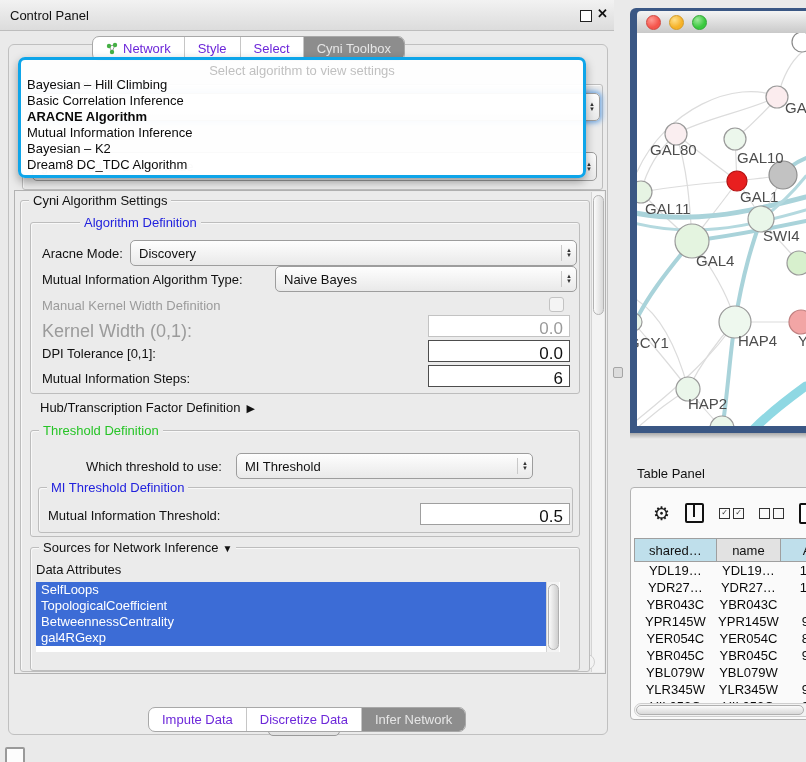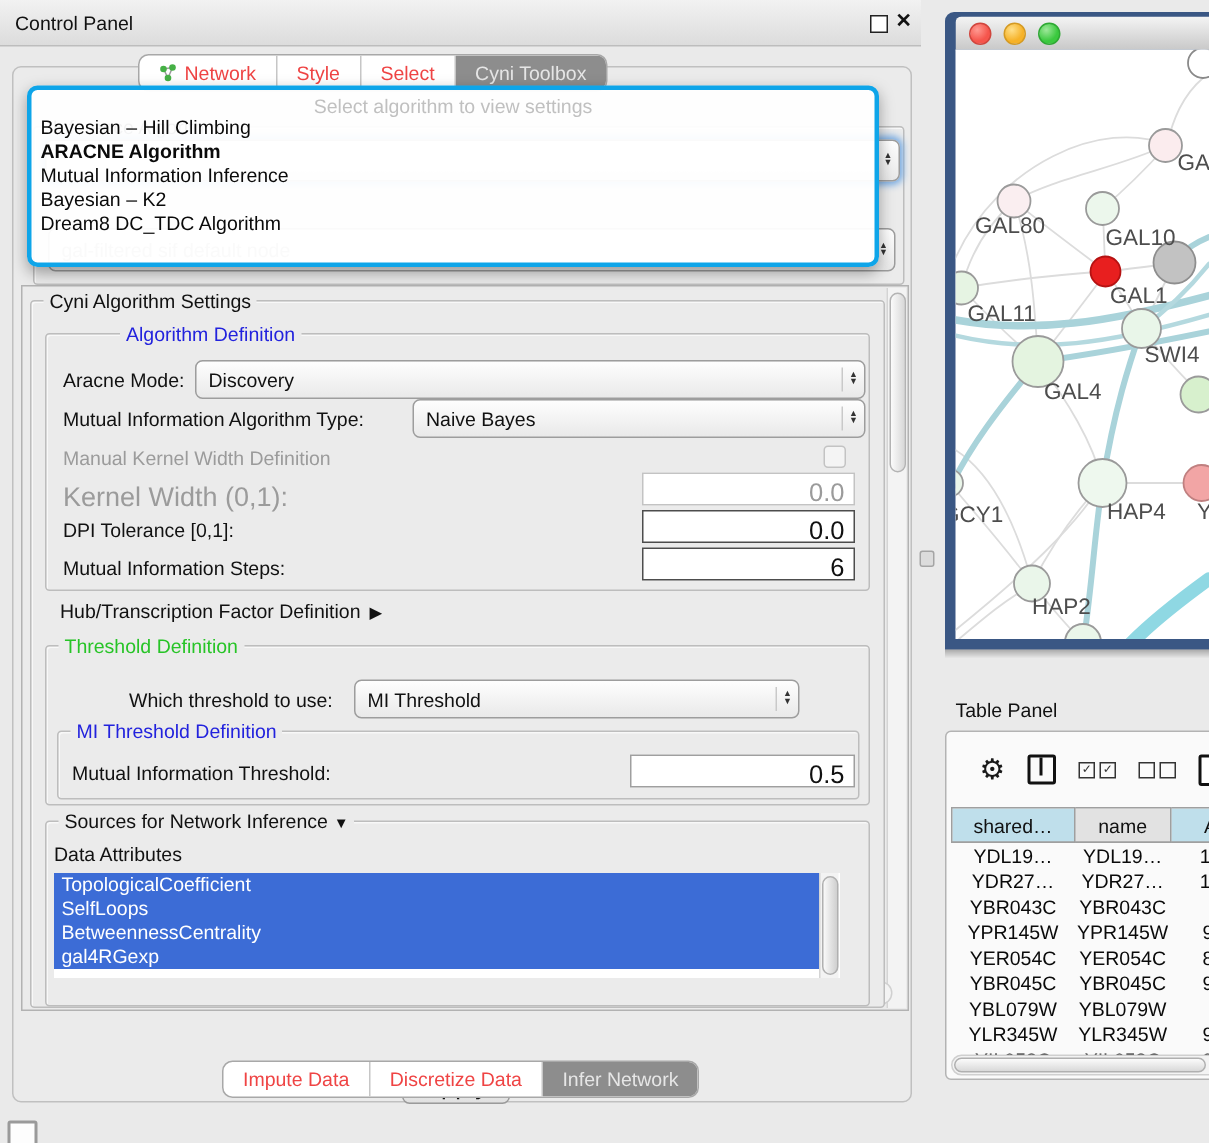--- a/index.html
+++ b/index.html
@@ -9,21 +9,21 @@
   
   .cp-header{left:0;top:0;width:614px;height:30px;background:linear-gradient(#f2f2f2,#dcdcdc);
              border-bottom:1px solid #bdbdbd;}
   .cp-title{left:10px;top:8px;font-size:13px;color:#111;}
   .win-float{left:580px;top:10px;width:10px;height:10px;border:1.5px solid #222;background:#fff;}
   .win-close{left:597px;top:6px;font-size:13px;font-weight:bold;color:#111;}
   .cp-body{left:8px;top:44px;width:598px;height:689px;background:#ebebeb;border:1px solid #c0c0c0;border-radius:6px;}
   
   .seg{display:flex;background:#fff;border:1px solid #a8a8a8;border-radius:7px;overflow:hidden;height:23px;align-items:stretch;}
   .seg .sg{display:flex;align-items:center;gap:5px;padding:0 13px;border-right:1px solid #c6c6c6;
-           font-size:13px;color:#ef4444;white-space:nowrap;cursor:default;}
+           font-size:13px;color:#6d28d9;white-space:nowrap;cursor:default;}
   .seg .sg:last-child{border-right:none;}
   .seg .sg.sel{background:#8d8d8d;color:#e6e6e6;}
   
   .popup{left:18px;top:57px;width:562px;height:115px;background:rgba(255,255,255,0.95);
          border:3px solid #0ea5e9;border-radius:7px;box-shadow:0 4px 10px rgba(0,0,0,0.35);z-index:30;}
   .popup-head{text-align:center;color:#c0c0c0;font-size:13px;padding-top:3px;height:14px;}
   .popup-items{padding:0;margin:0;list-style:none;}
   .popup-items li{height:16px;line-height:16px;padding-left:6px;font-size:13px;color:#0a0a0a;}
   .popup-items li.b{font-weight:bold;}
   
@@ -136,20 +136,21 @@
 </div>
 <div class="abs combo" style="left:32px;top:152px;width:551px;height:27px;z-index:2;">
   <span class="cv dis">gal-filtered sif default node</span>
   <span class="stp">▲<br>▼</span>
 </div>
 
 <div class="abs popup">
   <div class="popup-head">Select algorithm to view settings</div>
   <ul class="popup-items" id="popup-items">
       <li>Bayesian – Hill Climbing</li>
+      <li>Basic Correlation Inference</li>
       <li class="b">ARACNE Algorithm</li>
       <li>Mutual Information Inference</li>
       <li>Bayesian – K2</li>
       <li>Dream8 DC_TDC Algorithm</li>
     </ul>
 </div>
 
 <div class="abs inner-pane">
   <div class="vsb">
       <div class="thumb"></div>
@@ -203,22 +204,22 @@
 <div class="abs lblb" style="left:48px;top:508px;z-index:6;">Mutual Information Threshold:</div>
 <div class="abs field" style="left:420px;top:503px;width:138px;z-index:6;">0.5</div>
 
 <div class="abs gbox" style="left:30px;top:547px;width:548px;height:122px;z-index:4;">
   <span class="gtitle">
     <span>Sources for Network Inference</span><span class="tri-d">▼</span>
   </span>
 </div>
 <div class="abs lblb" style="left:36px;top:562px;z-index:5;">Data Attributes</div>
 <div class="abs attr-list" style="z-index:5;" id="attr-list">
+    <div class="row" style="background: rgb(60, 108, 214);">SelfLoops</div>
     <div class="row" style="background: rgb(60, 108, 214);">TopologicalCoefficient</div>
-    <div class="row" style="background: rgb(60, 108, 214);">SelfLoops</div>
     <div class="row" style="background: rgb(60, 108, 214);">BetweennessCentrality</div>
     <div class="row" style="background: rgb(60, 108, 214);">gal4RGexp</div>
   </div>
 <div class="abs list-vsb" style="z-index:5;">
     <div class="thumb"></div>
   </div>
 
 <div class="abs apply">Apply</div>
 <div class="abs seg" style="left:148px;top:707px;z-index:5;justify-content:center;" id="bottom-tabs">
     <div class="sg">

